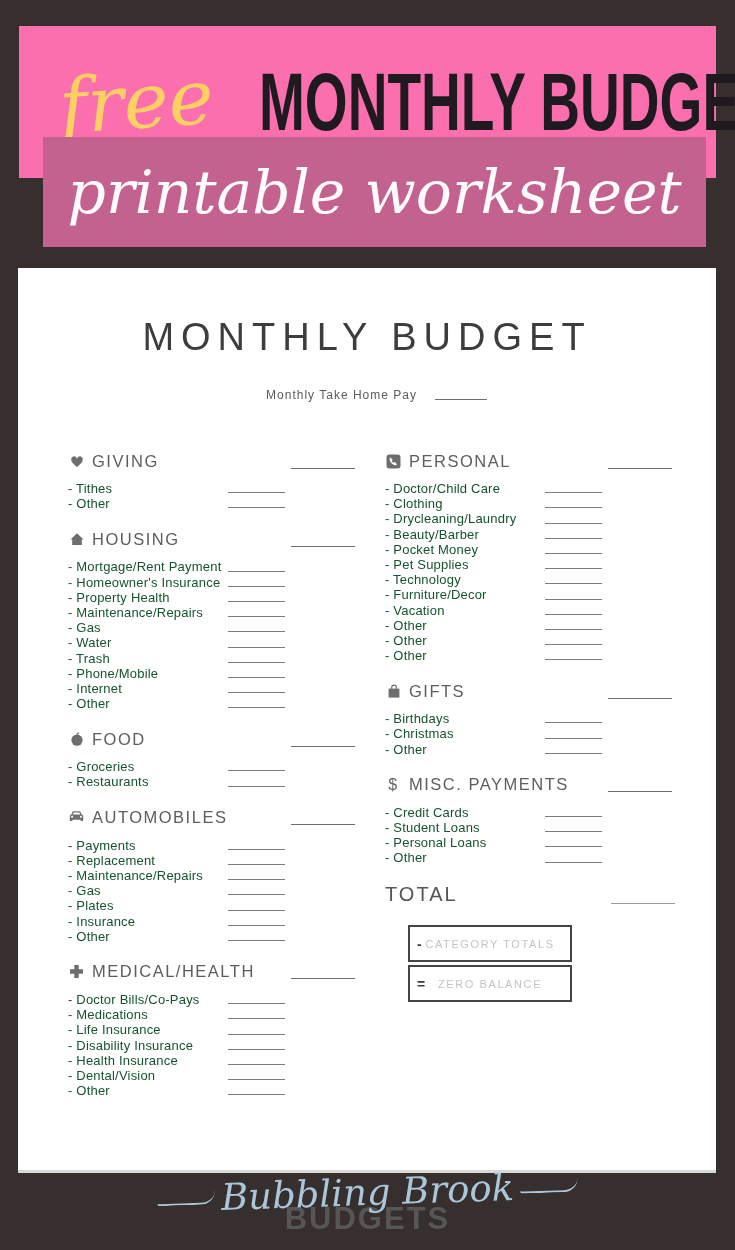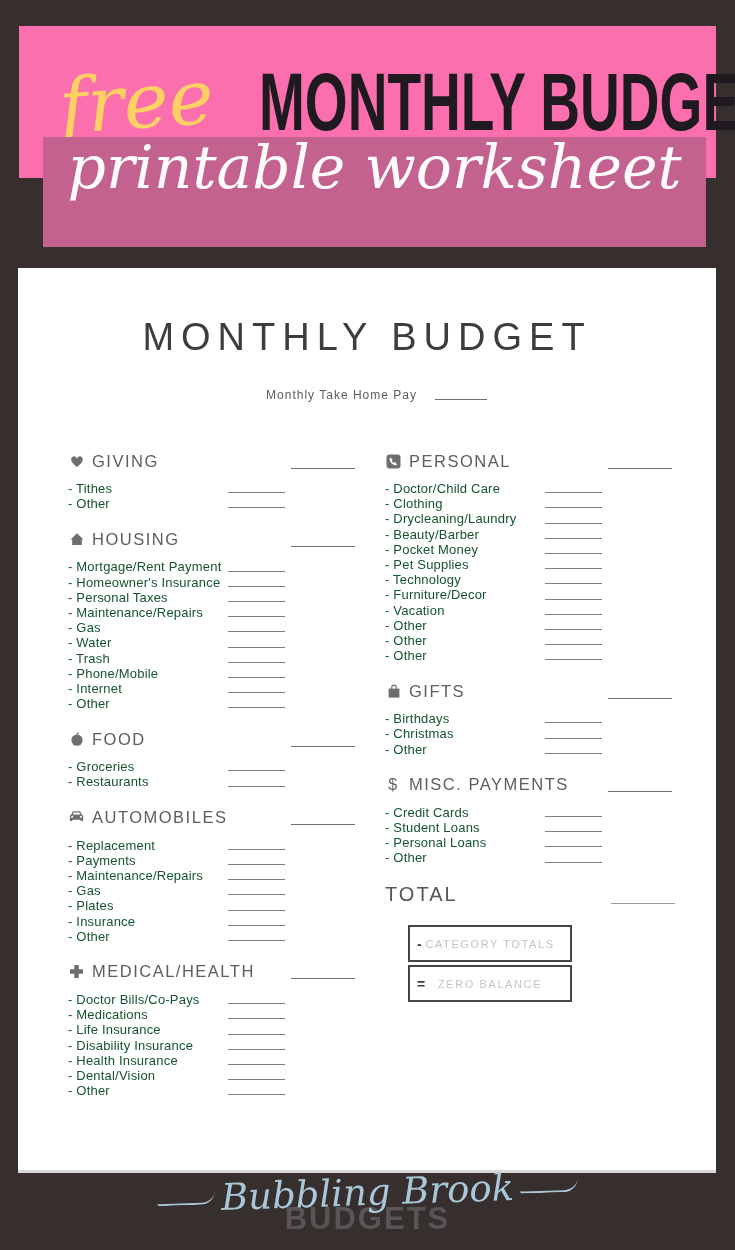--- a/index.html
+++ b/index.html
@@ -17,21 +17,21 @@
     margin-left:40px;font-family:"DejaVu Serif",serif;font-style:italic;
     font-size:76px;line-height:1;color:#fcd063;transform:rotate(-4deg);
   }
   .banner-title{
     margin-left:46px;font-size:64px;font-weight:700;color:#1f1a20;
     letter-spacing:0px;white-space:nowrap;transform:scale(0.86,1.28);
     transform-origin:left center;
   }
   .banner-sub{
     position:absolute;left:43px;top:137px;width:663px;height:110px;
-    background:#c4628f;display:flex;align-items:flex-start;justify-content:center;z-index:2;
+    background:#c4628f;display:flex;align-items:center;justify-content:center;z-index:2;
   }
   .banner-sub .sub-text{
     font-family:"DejaVu Serif",serif;font-style:italic;
     font-size:60px;color:#fdfbfc;line-height:1;
   }
   
   .sheet{
     position:absolute;left:18px;top:268px;width:698px;height:902px;
     background:#ffffff;border-bottom:3px solid #d8d8d8;z-index:1;
   }
@@ -146,21 +146,21 @@
           </div>
           <div class="item">
             <span>- Mortgage/Rent Payment</span>
             <span class="item-blank"></span>
           </div>
           <div class="item">
             <span>- Homeowner's Insurance</span>
             <span class="item-blank"></span>
           </div>
           <div class="item">
-            <span>- Personal Taxes</span>
+            <span>- Property Health</span>
             <span class="item-blank"></span>
           </div>
           <div class="item">
             <span>- Maintenance/Repairs</span>
             <span class="item-blank"></span>
           </div>
           <div class="item">
             <span>- Gas</span>
             <span class="item-blank"></span>
           </div>
@@ -209,25 +209,25 @@
           <div class="section-header">
             <span class="icon">
               <svg width="18" height="15" viewBox="0 0 17 15">
                 <path fill="#6e6e6e" d="M3.4 4.6 4.3 2.2C4.5 1.6 5 1.3 5.6 1.3h5.8c.6 0 1.1.3 1.3.9l.9 2.4c.9.2 1.6 1 1.6 2v3.6c0 .5-.4.9-.9.9h-.8c-.5 0-.9-.4-.9-.9v-.5H4.4v.5c0 .5-.4.9-.9.9h-.8c-.5 0-.9-.4-.9-.9V6.6c0-1 .7-1.8 1.6-2Zm1.5-.2h7.2l-.7-1.9H5.6ZM4.1 7.7c.6 0 1-.4 1-1 0-.5-.4-.9-1-.9s-1 .4-1 .9c0 .6.4 1 1 1Zm8.8 0c.6 0 1-.4 1-1 0-.5-.4-.9-1-.9s-1 .4-1 .9c0 .6.4 1 1 1Z"></path>
               </svg>
             </span>
             <span>AUTOMOBILES</span>
             <span class="header-blank"></span>
           </div>
           <div class="item">
+            <span>- Payments</span>
+            <span class="item-blank"></span>
+          </div>
+          <div class="item">
             <span>- Replacement</span>
-            <span class="item-blank"></span>
-          </div>
-          <div class="item">
-            <span>- Payments</span>
             <span class="item-blank"></span>
           </div>
           <div class="item">
             <span>- Maintenance/Repairs</span>
             <span class="item-blank"></span>
           </div>
           <div class="item">
             <span>- Gas</span>
             <span class="item-blank"></span>
           </div>

